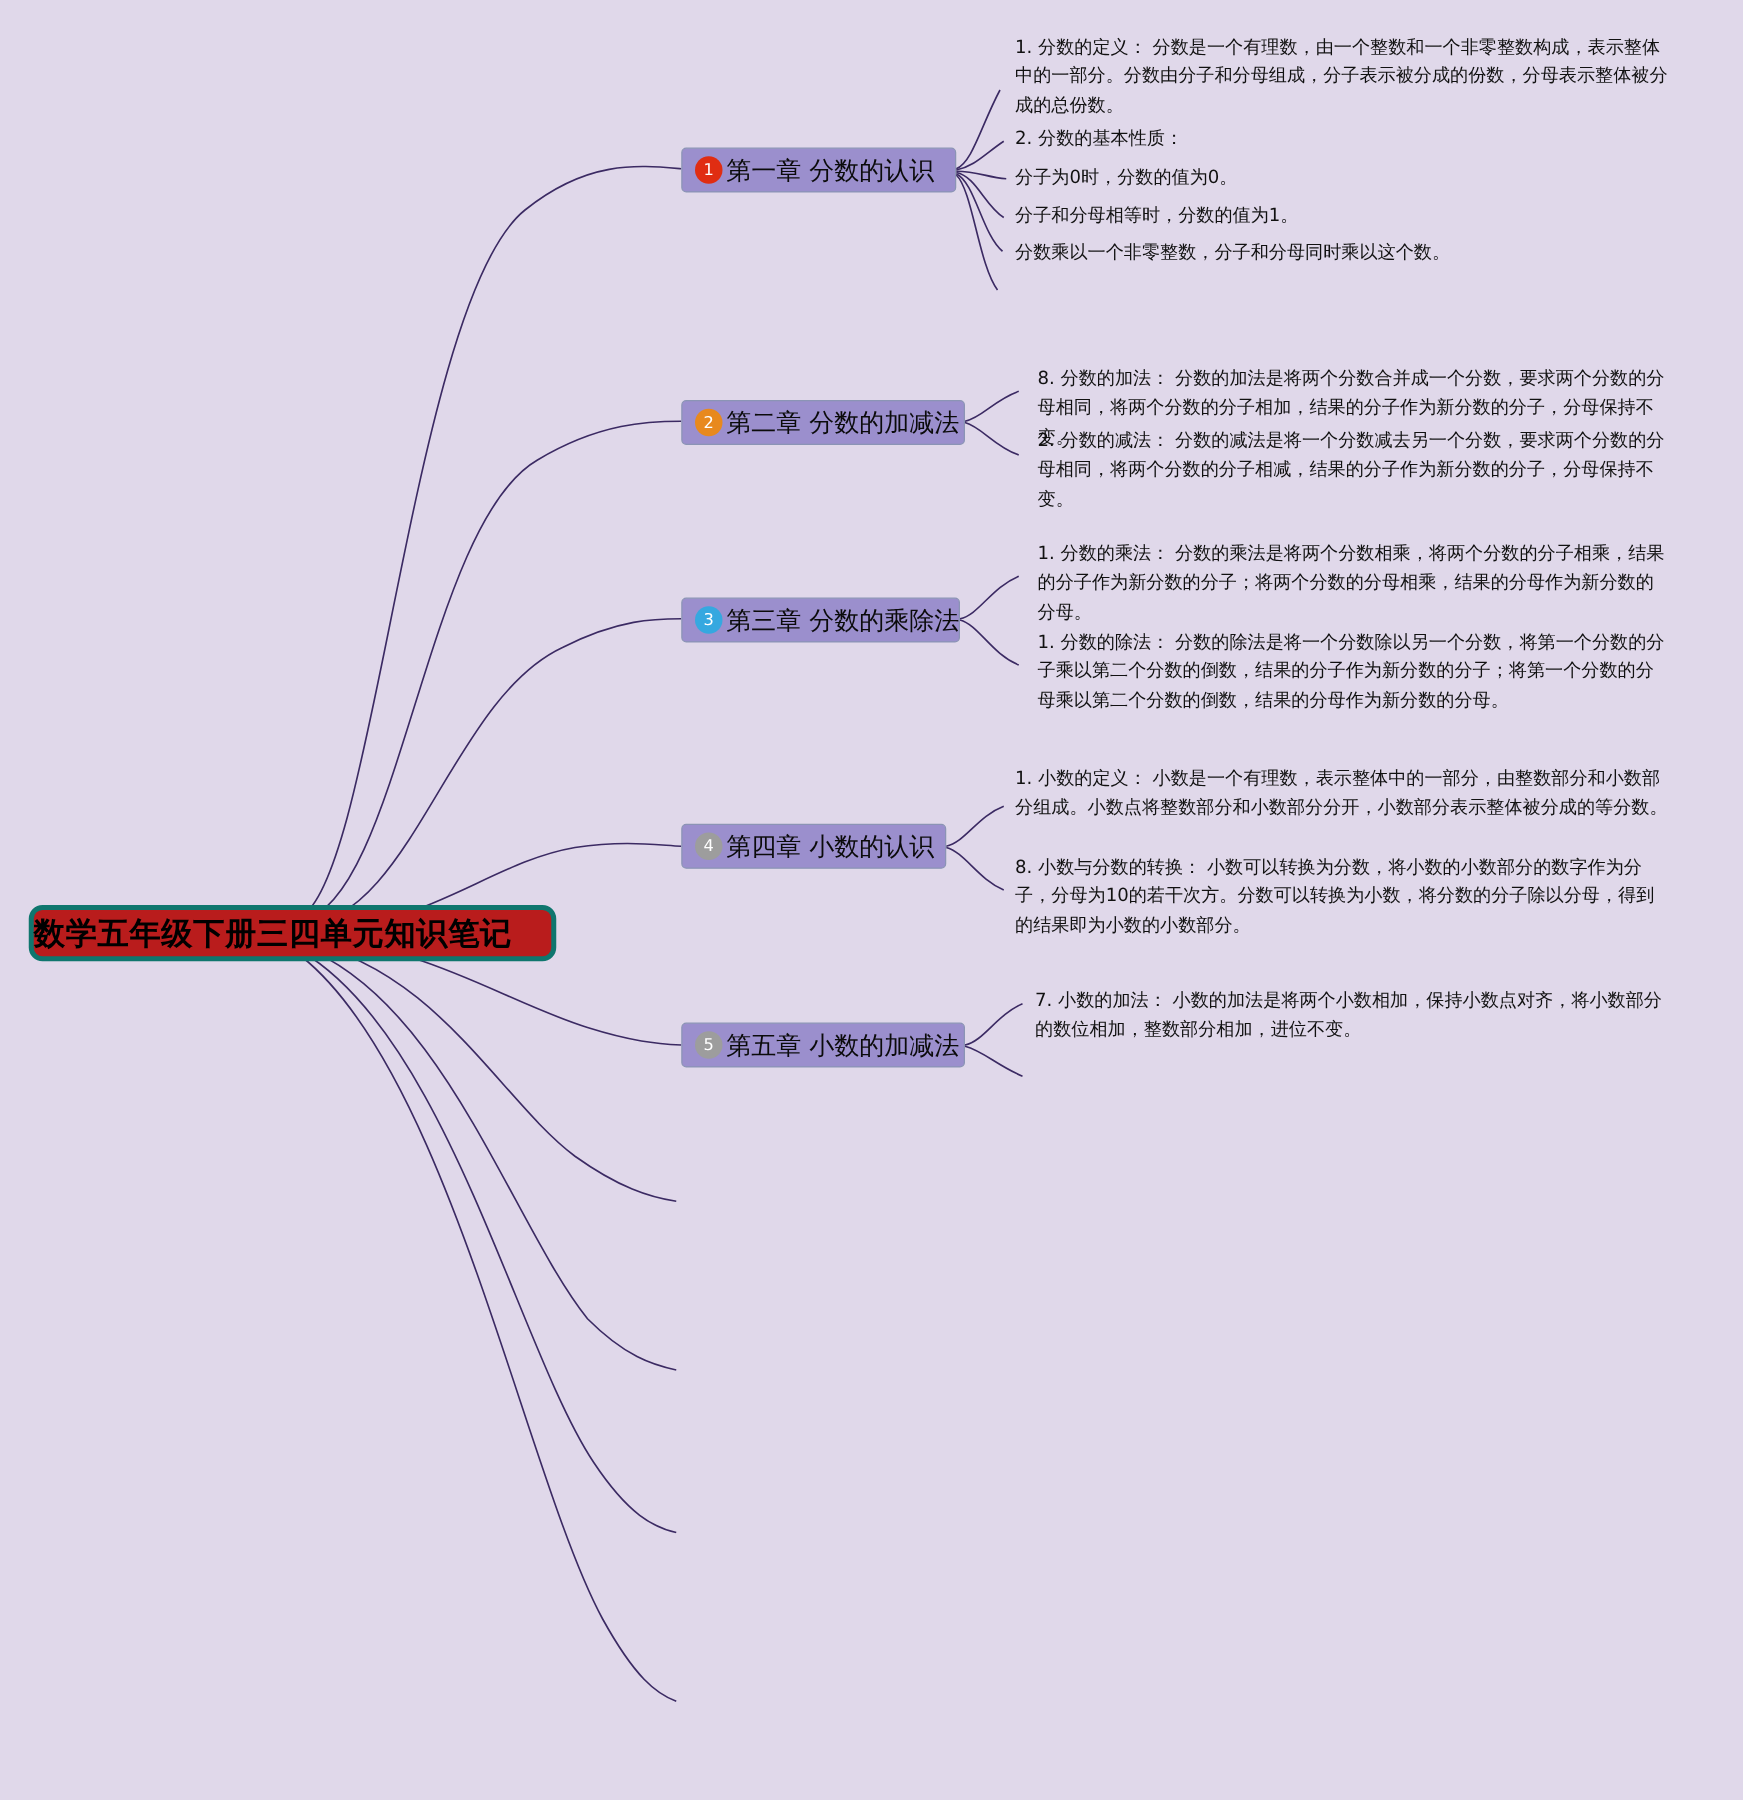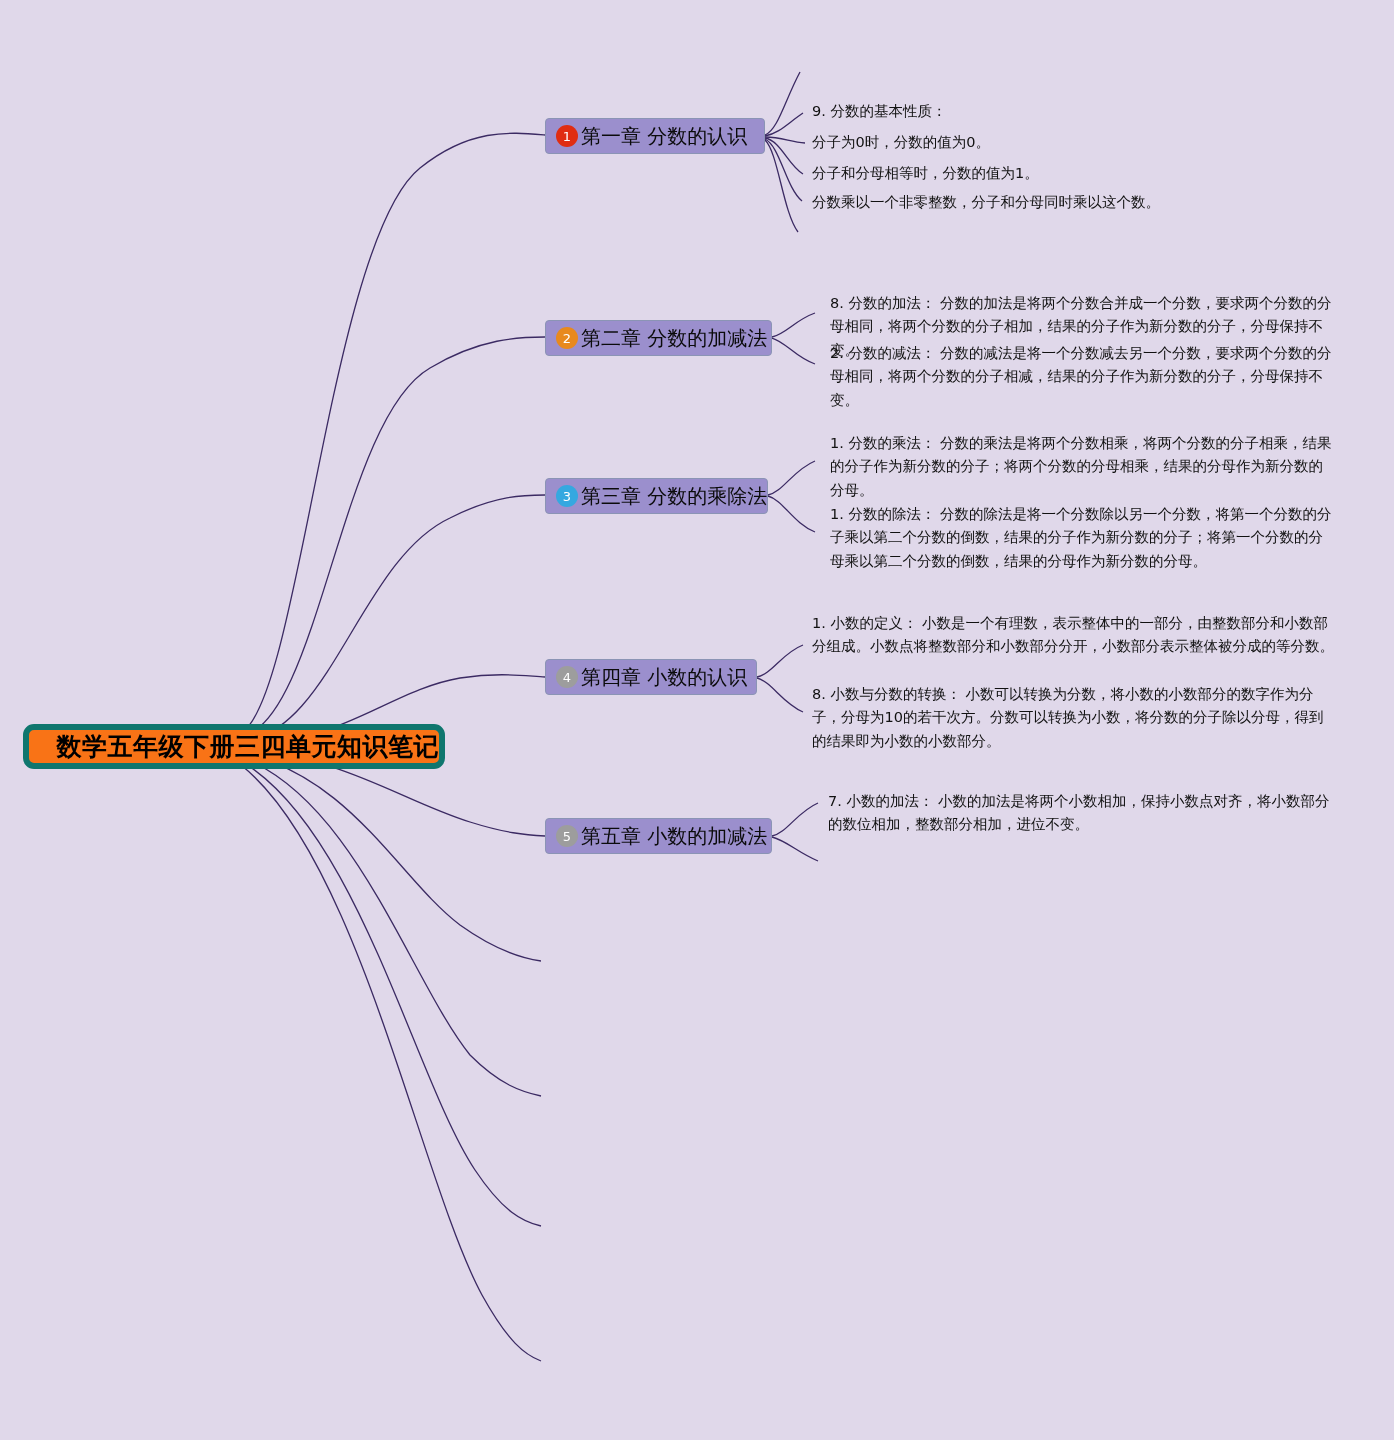--- a/index.html
+++ b/index.html
@@ -30,27 +30,27 @@
     pointer-events: none;
   }
 
   
   .root-node {
     position: absolute;
     left: 23px;
     top: 724px;
     width: 422px;
     height: 45px;
-    background: #f97316;
-    border: 6px solid #0f766e;
+    background: #b91c1c;
+    border: 4px solid #0f766e;
     border-radius: 11px;
     box-sizing: border-box;
     display: flex;
     align-items: center;
-    justify-content: flex-end;
+    justify-content: flex-start;
     z-index: 5;
   }
   .root-label {
     font-size: 25px;
     font-weight: bold;
     color: #000000;
     letter-spacing: 0.5px;
     white-space: nowrap;
     font-family: "DejaVu Sans", "Liberation Sans", sans-serif;
   }
@@ -140,21 +140,22 @@
   </svg>
 
   <div class="root-node">
     <span class="root-label">数学五年级下册三四单元知识笔记</span>
   </div>
 
   <div class="chapter-node" style="left: 545px; top: 118px; width: 220px; background: rgb(155, 143, 205); border-color: rgb(139, 148, 181);">
     <span class="badge" style="background: rgb(224, 45, 18);">1</span>
     <span class="chapter-label">第一章 分数的认识</span>
   </div>
-  <div class="detail" style="left:812px; top:100px; width:523px;">9. 分数的基本性质：</div>
+  <div class="detail" style="left:812px; top:27px; width:523px;">1. 分数的定义： 分数是一个有理数，由一个整数和一个非零整数构成，表示整体中的一部分。分数由分子和分母组成，分子表示被分成的份数，分母表示整体被分成的总份数。</div>
+  <div class="detail" style="left:812px; top:100px; width:523px;">2. 分数的基本性质：</div>
   <div class="detail" style="left:812px; top:131px; width:523px;">分子为0时，分数的值为0。</div>
   <div class="detail" style="left:812px; top:162px; width:523px;">分子和分母相等时，分数的值为1。</div>
   <div class="detail" style="left:812px; top:191px; width:523px;">分数乘以一个非零整数，分子和分母同时乘以这个数。</div>
 
   <div class="chapter-node" style="left: 545px; top: 320px; width: 227px; background: rgb(155, 143, 205); border-color: rgb(139, 148, 181);">
     <span class="badge" style="background: rgb(232, 137, 30);">2</span>
     <span class="chapter-label">第二章 分数的加减法</span>
   </div>
   <div class="detail" style="left:830px; top:292px; width:505px;">8. 分数的加法： 分数的加法是将两个分数合并成一个分数，要求两个分数的分母相同，将两个分数的分子相加，结果的分子作为新分数的分子，分母保持不变。</div>
   <div class="detail" style="left:830px; top:342px; width:505px;">2. 分数的减法： 分数的减法是将一个分数减去另一个分数，要求两个分数的分母相同，将两个分数的分子相减，结果的分子作为新分数的分子，分母保持不变。</div>

